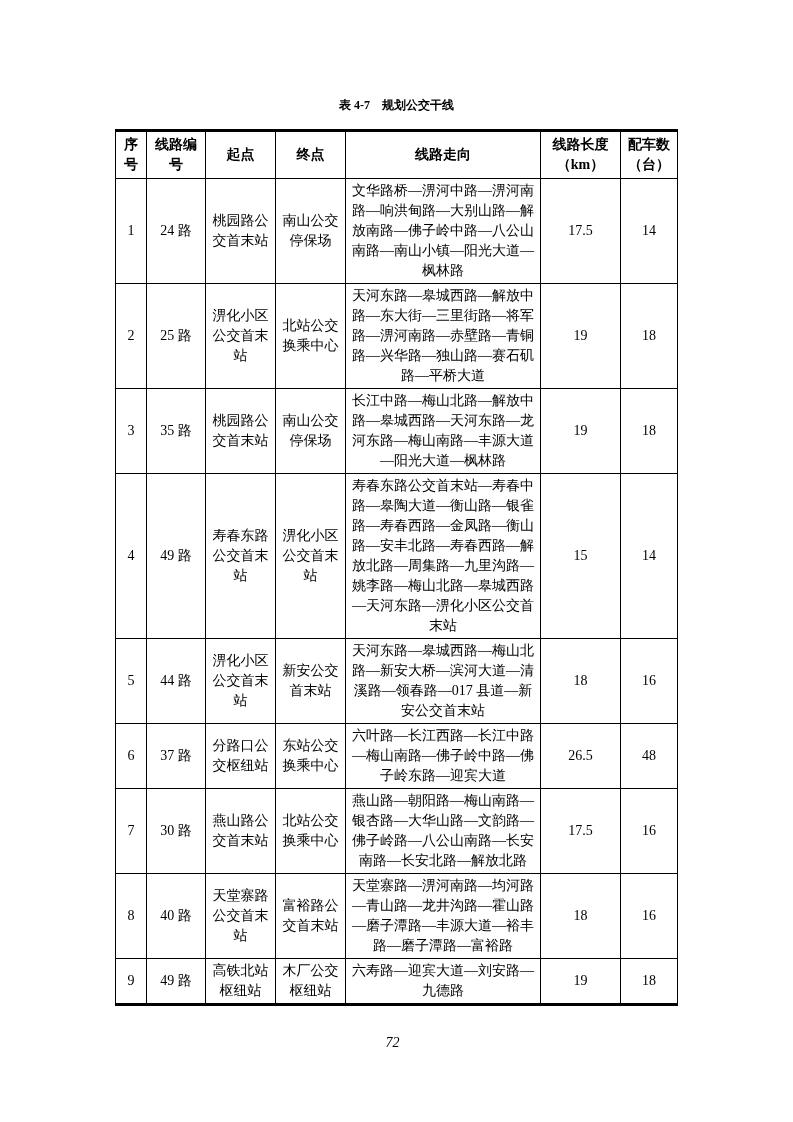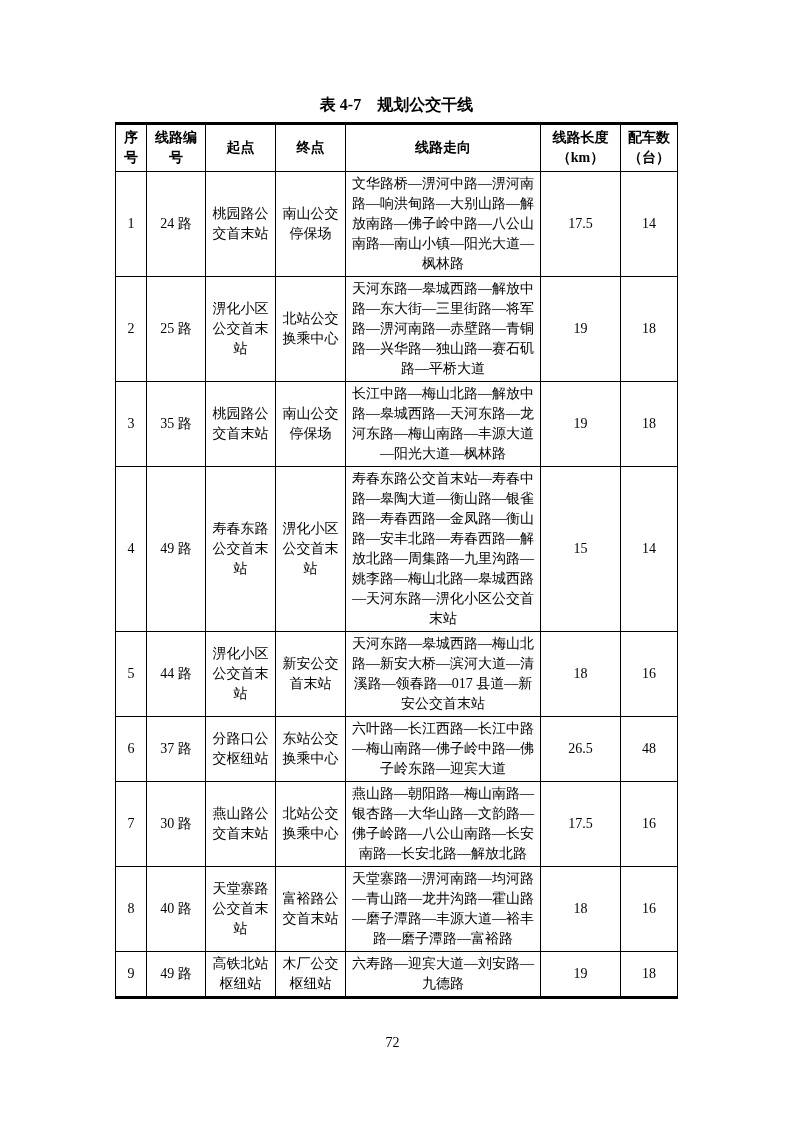--- a/index.html
+++ b/index.html
@@ -9,31 +9,31 @@
     width: 793px;
     height: 1122px;
     background: #ffffff;
     font-family: "Liberation Serif", "DejaVu Serif", serif;
     color: #000000;
     padding-top: 93px;
     overflow: hidden;
   }
   .doc-title {
     text-align: center;
-    font-size: 16px;
+    font-size: 12px;
     font-weight: bold;
     line-height: 24px;
     margin: 0 0 4px 0;
     white-space: pre;
   }
   table.bus-table {
     border-collapse: collapse;
     table-layout: fixed;
     width: 562px;
-    margin: 5px auto;
+    margin: 12px auto;
     border-top: 3px solid #000;
     border-bottom: 3px solid #000;
     border-left: 1px solid #000;
     border-right: 1px solid #000;
   }
   table.bus-table th, table.bus-table td {
     border: 1px solid #000;
     font-size: 14px;
     line-height: 20px;
     vertical-align: middle;
@@ -55,20 +55,21 @@
     word-break: break-all;
     padding: 3px 5px;
   }
   .footer-pageno {
     position: absolute;
     top: 1035px;
     left: 0;
     right: 8px;
     text-align: center;
     font-size: 14px;
+    font-style: italic;
   }
 </style>
 </head>
 <body>
 
 <div class="page">
 
   <h1 class="doc-title">表 4-7　规划公交干线</h1>
 
   <table class="bus-table">

